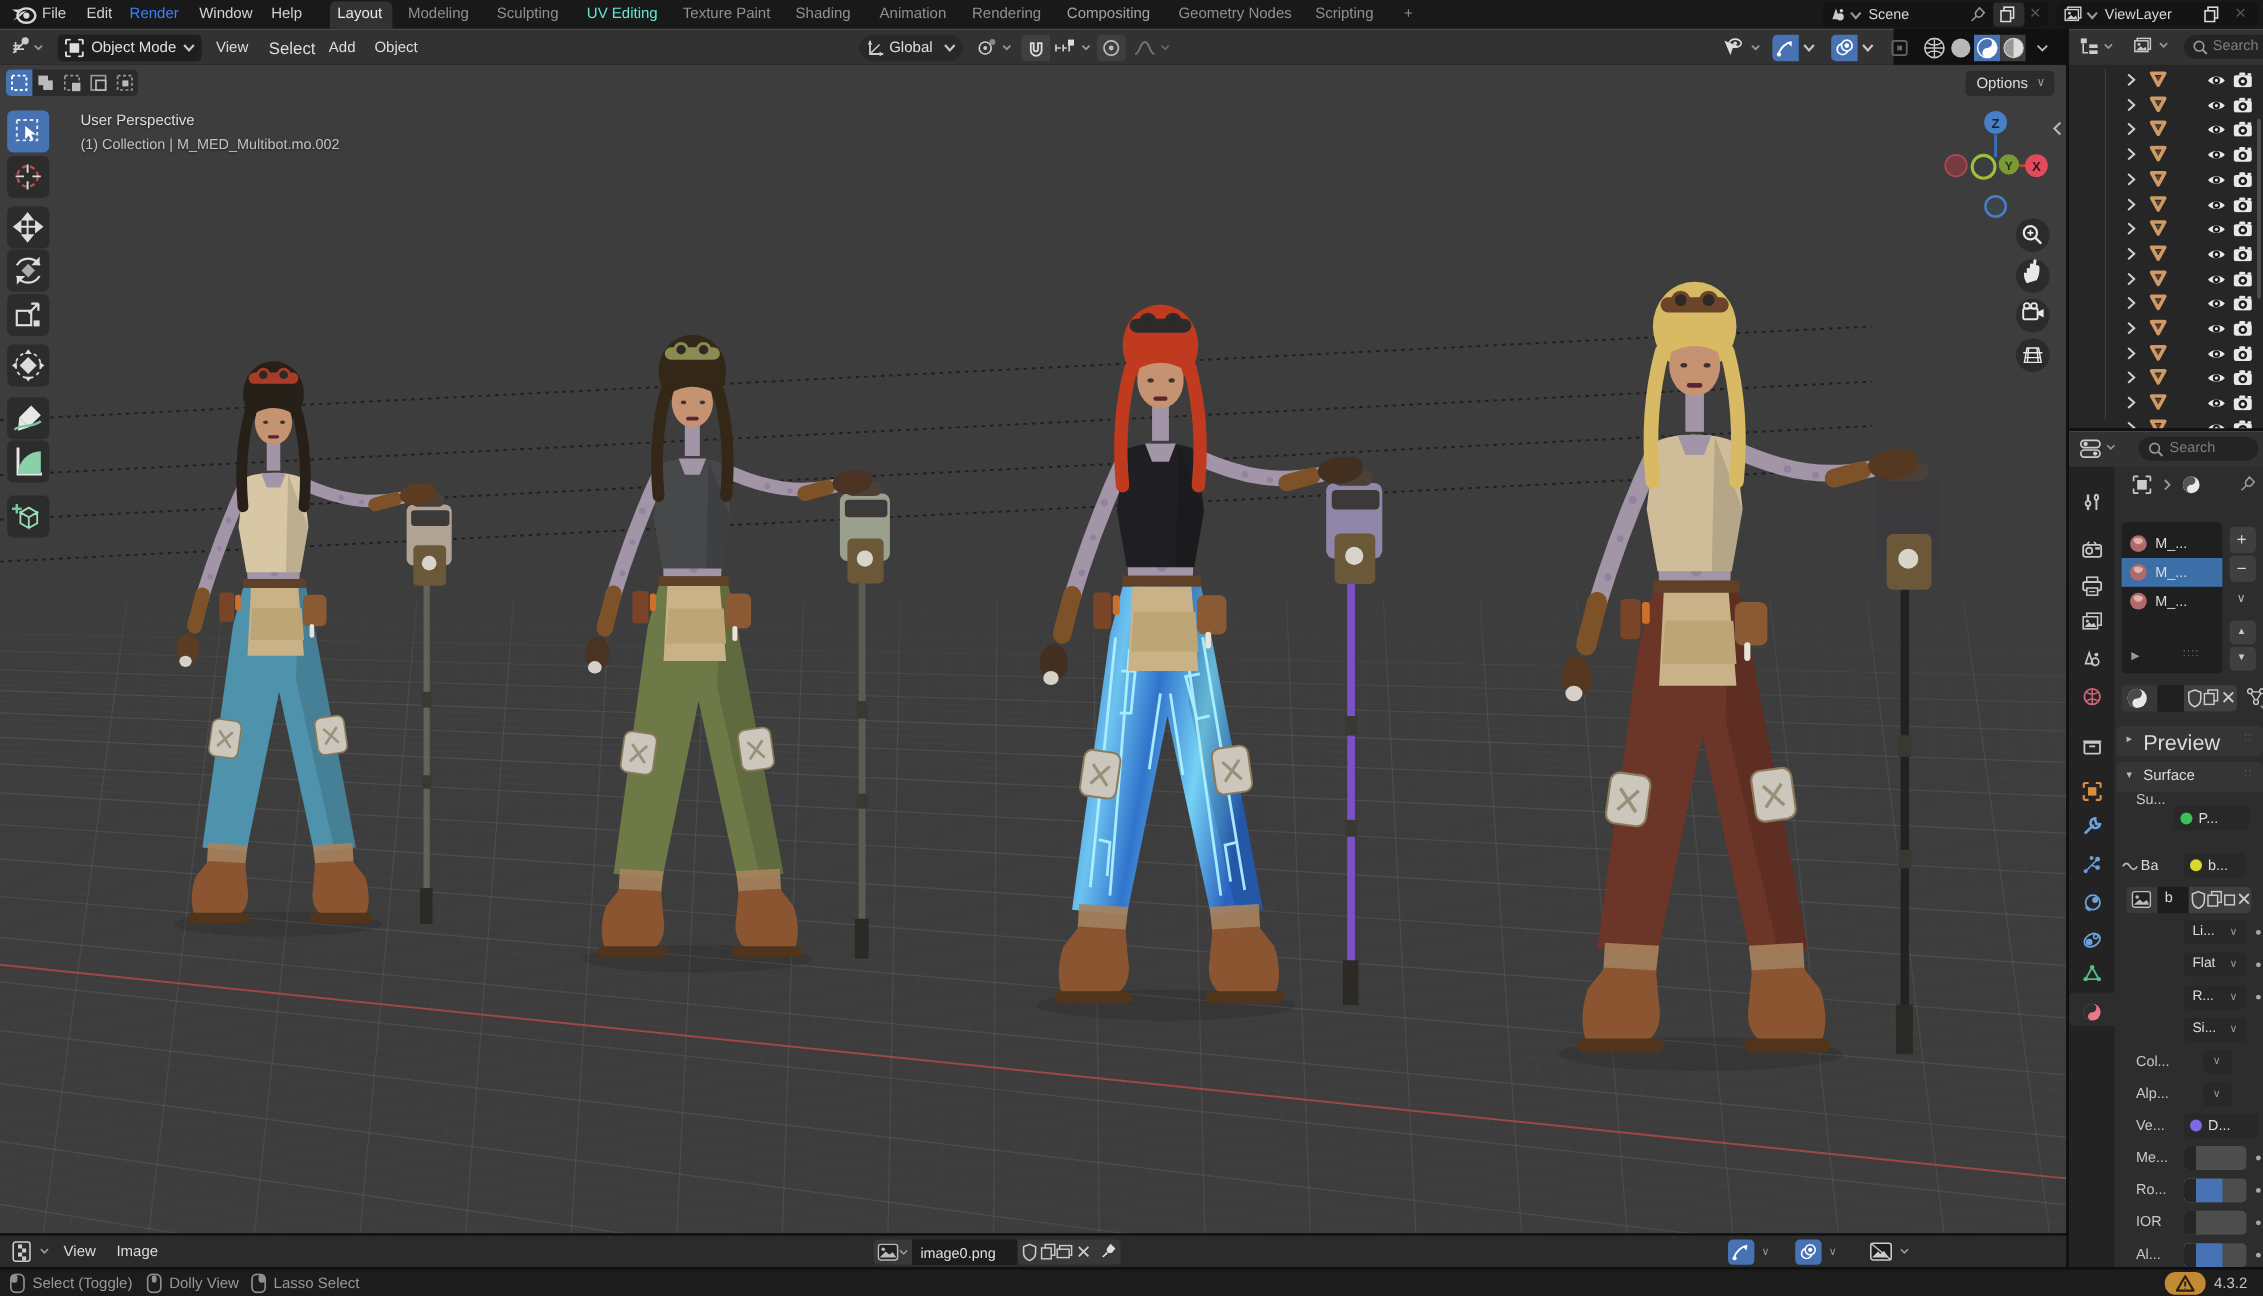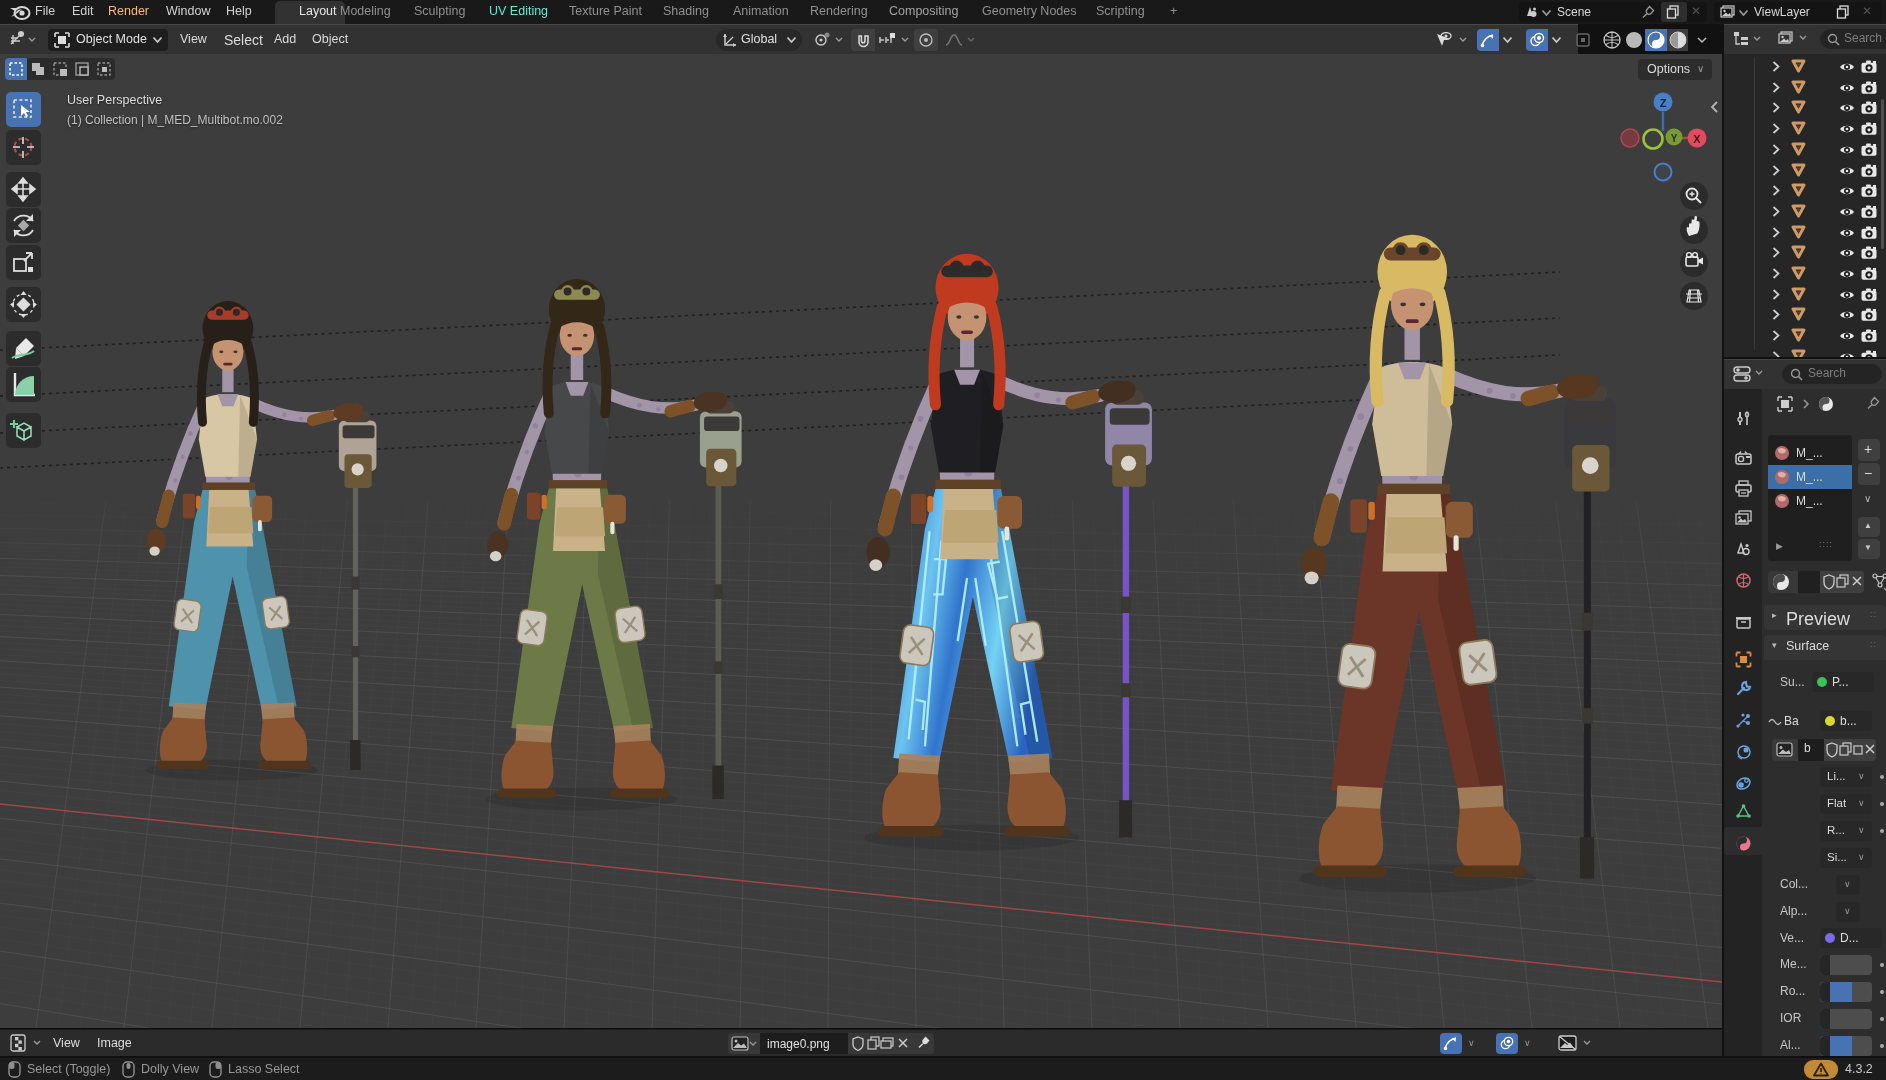--- a/index.html
+++ b/index.html
@@ -569,24 +569,24 @@
 </svg>
 <div class="abs" style="left:0;top:0;width:1886px;height:24px;background:#191919">
     <svg class="abs" style="left:9px;top:3px" width="22" height="18" viewBox="0 0 22 18">
 <ellipse cx="13" cy="10" rx="7.5" ry="6" fill="none" stroke="#d8d8d8" stroke-width="2"></ellipse>
 <circle cx="13" cy="10" r="2.6" fill="#d8d8d8"></circle>
 <path d="M2,14 L9,7 L13,6 L6,12 Z" fill="#d8d8d8"></path>
 <path d="M1,5 L10,5 L6,8 Z" fill="#d8d8d8"></path>
     </svg>
     <span class="abs" style="left:35px;top:4px;font-size:12.5px;color:#d2d2d2">File</span>
     <span class="abs" style="left:72px;top:4px;font-size:12.5px;color:#d2d2d2">Edit</span>
-    <span class="abs" style="left:108px;top:4px;font-size:12.5px;color:#fdba74">Render</span>
+    <span class="abs" style="left:108px;top:4px;font-size:12.5px;color:#3b82f6">Render</span>
     <span class="abs" style="left:166px;top:4px;font-size:12.5px;color:#d2d2d2">Window</span>
     <span class="abs" style="left:226px;top:4px;font-size:12.5px;color:#d2d2d2">Help</span>
-    <span class="abs" style="left:275px;top:1px;height:23px;padding:3px 8px 0 24px;font-size:12.5px;color:#e8e8e8;background:#323232;border-radius:5px 5px 0 0">Layout</span>
+    <span class="abs" style="left:275px;top:1px;height:23px;padding:3px 8px 0 6px;font-size:12.5px;color:#e8e8e8;background:#323232;border-radius:5px 5px 0 0">Layout</span>
     <span class="abs" style="left:340px;top:4px;font-size:12.5px;color:#909090">Modeling</span>
     <span class="abs" style="left:414px;top:4px;font-size:12.5px;color:#909090">Sculpting</span>
     <span class="abs" style="left:489px;top:4px;font-size:12.5px;color:#5eead4">UV Editing</span>
     <span class="abs" style="left:569px;top:4px;font-size:12.5px;color:#909090">Texture Paint</span>
     <span class="abs" style="left:663px;top:4px;font-size:12.5px;color:#909090">Shading</span>
     <span class="abs" style="left:733px;top:4px;font-size:12.5px;color:#909090">Animation</span>
     <span class="abs" style="left:810px;top:4px;font-size:12.5px;color:#909090">Rendering</span>
     <span class="abs" style="left:889px;top:4px;font-size:12.5px;color:#a3a3a3">Compositing</span>
     <span class="abs" style="left:982px;top:4px;font-size:12.5px;color:#909090">Geometry Nodes</span>
     <span class="abs" style="left:1096px;top:4px;font-size:12.5px;color:#909090">Scripting</span>
@@ -1188,21 +1188,21 @@
       <path d="M14,16 l2.5,2.5 l2.5,-2.5" stroke="#999" stroke-width="1.3" fill="none"></path>
     </svg>
     <div class="abs" style="left:40px;top:246px;width:122px;height:25px;background:#353535;border-radius:4px"></div>
     <span class="abs" style="left:48px;top:251px;color:#bbb;font-size:9px">▸</span>
     <span class="abs" style="left:62px;top:250px;font-size:18px;color:#dcdcdc">Preview</span>
     <span class="abs" style="left:146px;top:250px;color:#666;font-size:9px;letter-spacing:1px">::</span>
     <div class="abs" style="left:40px;top:276px;width:122px;height:25px;background:#353535;border-radius:4px 4px 0 0"></div>
     <span class="abs" style="left:48px;top:281px;color:#bbb;font-size:9px">▾</span>
     <span class="abs" style="left:62px;top:280px;font-size:12.5px;color:#dcdcdc">Surface</span>
     <span class="abs" style="left:146px;top:280px;color:#666;font-size:9px;letter-spacing:1px">::</span>
-    <span class="abs" style="left:56px;top:316px;font-size:12px;color:#c8c8c8">Su...</span>
+    <span class="abs" style="left:56px;top:300px;font-size:12px;color:#c8c8c8">Su...</span>
     <div class="abs" style="left:88px;top:313px;width:62px;height:20px;background:#282828;border-radius:4px"></div>
     <div class="abs" style="left:93px;top:318px;width:10px;height:10px;border-radius:50%;background:#3cc05a"></div>
     <span class="abs" style="left:108px;top:316px;font-size:12px;color:#ddd">P...</span>
     <svg class="abs" style="left:44px;top:357px" width="14" height="12" viewBox="0 0 14 12">
       <path d="M1,6 q3,-5 6,0 q3,5 6,0" stroke="#bbb" stroke-width="1.4" fill="none"></path>
     </svg>
     <span class="abs" style="left:60px;top:355px;font-size:12px;color:#dcdcdc">Ba</span>
     <div class="abs" style="left:96px;top:352px;width:52px;height:20px;background:#282828;border-radius:4px"></div>
     <div class="abs" style="left:101px;top:357px;width:10px;height:10px;border-radius:50%;background:#d8d830"></div>
     <span class="abs" style="left:116px;top:355px;font-size:12px;color:#ddd">b...</span>

